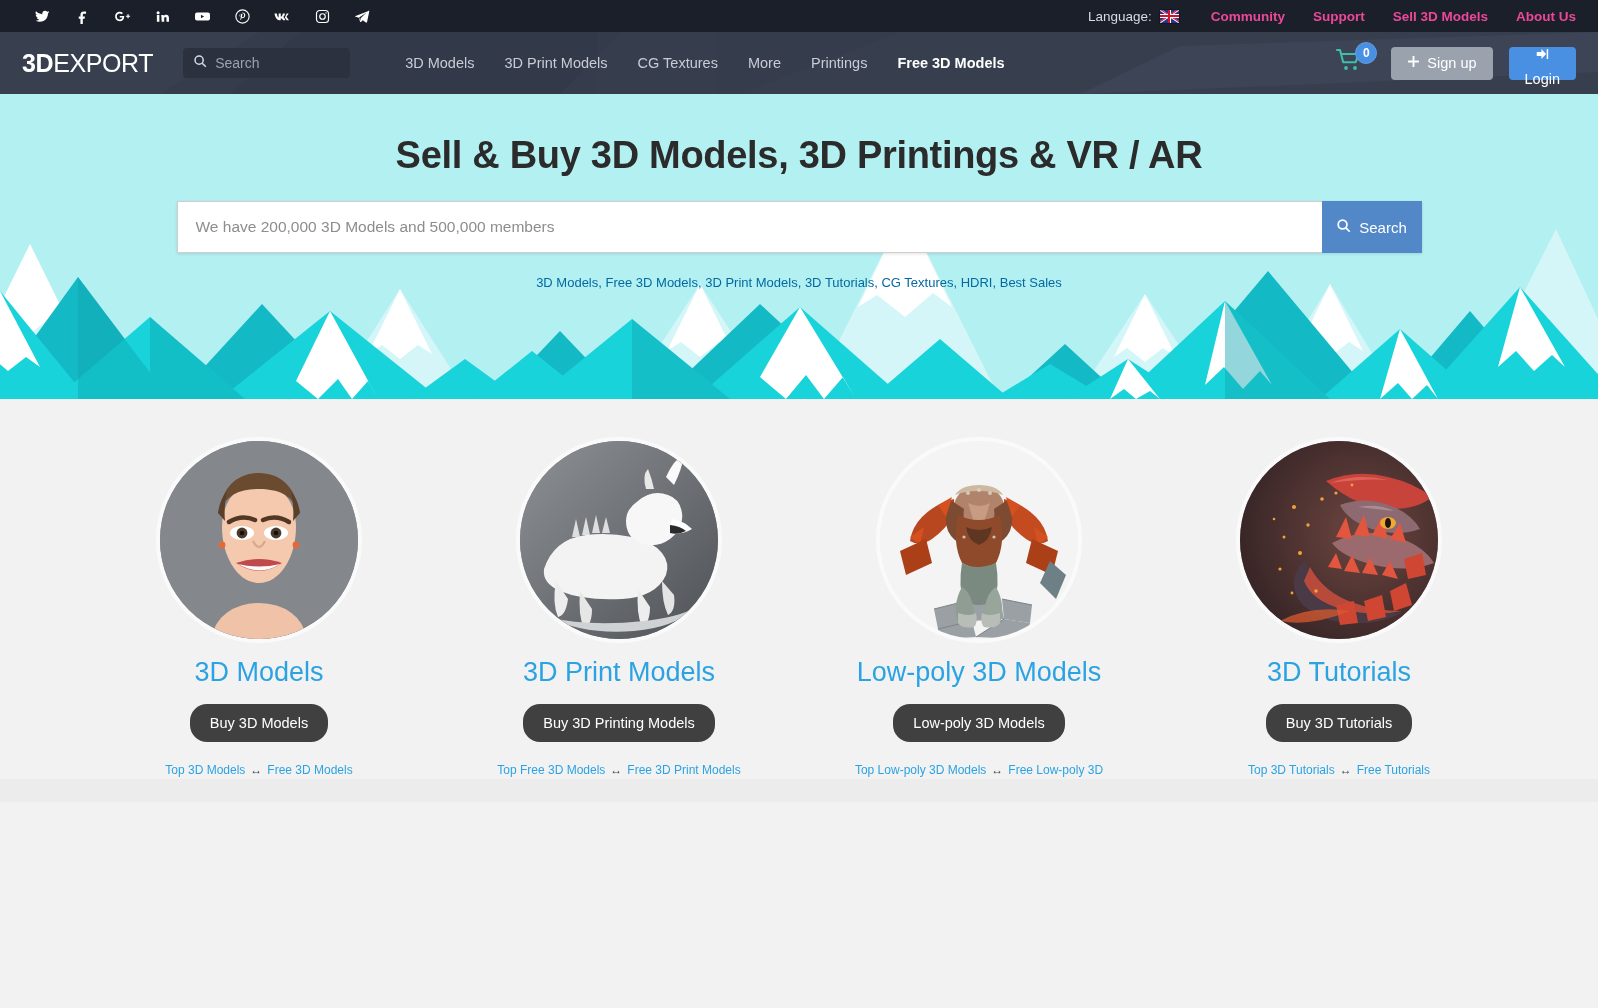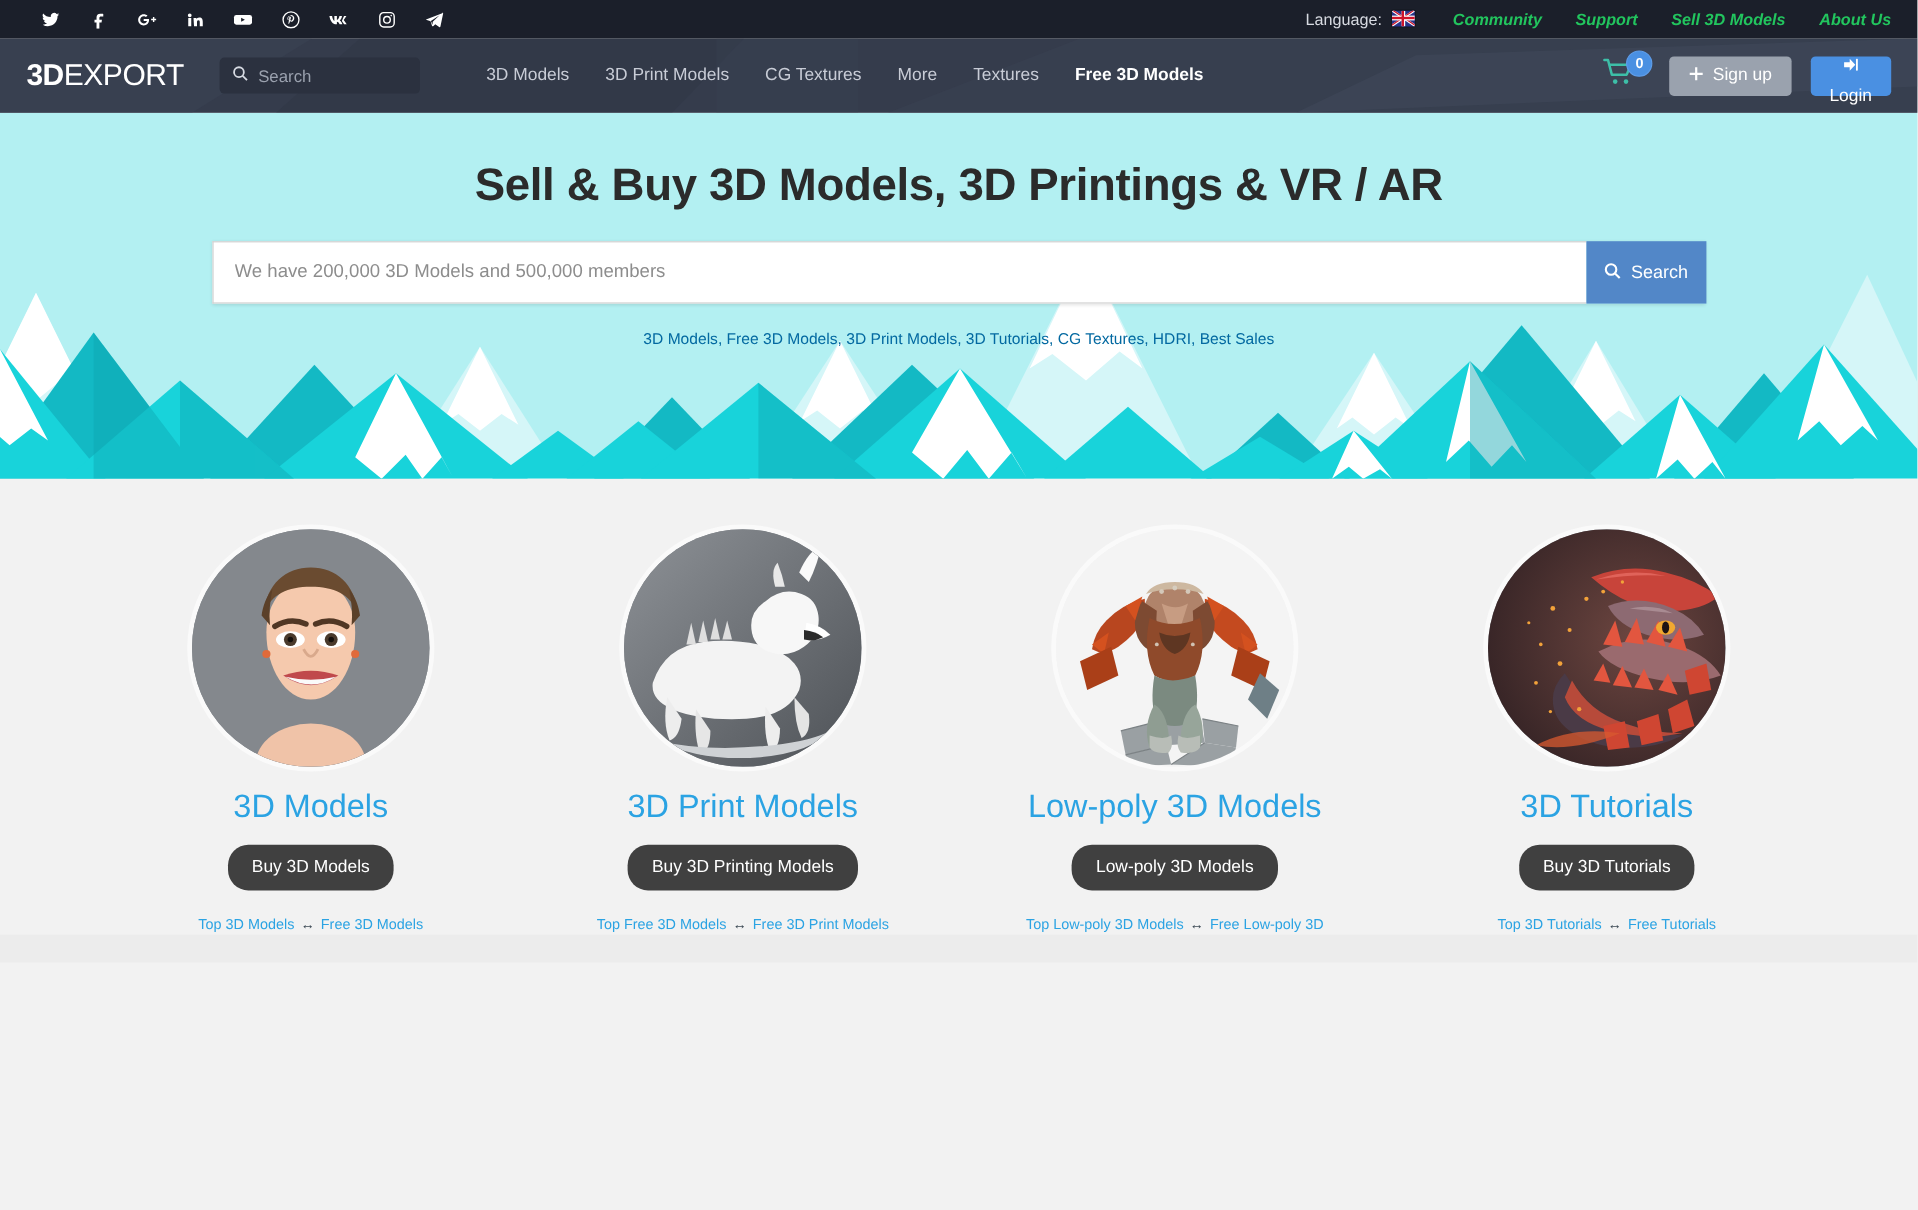--- a/index.html
+++ b/index.html
@@ -19,40 +19,40 @@
     padding:0 22px; position:relative; z-index:30;
   }
   .social{ display:flex; align-items:center; gap:0px; }
   .social a{
     width:40px; height:32px; display:flex; align-items:center; justify-content:center;
     color:#ffffff; text-decoration:none;
   }
   .social svg{ display:block; }
   .topnav{ display:flex; align-items:center; gap:0; }
   .topnav .lang{
-    color:#d7dae1; font-size:13.5px; display:flex; gap:8px;
+    color:#d7dae1; font-size:13.5px; display:flex; align-items:center; gap:8px;
     margin-right:18px; white-space:nowrap;
   }
   .flag{
     width:19px; height:13px; display:inline-block; position:relative; overflow:hidden;
     background:#27348b; border-radius:1px; box-shadow:0 0 0 1px rgba(0,0,0,.25);
   }
   .flag i{ position:absolute; display:block; }
   .flag .d1{ width:25px; height:2.4px; background:#fff; top:5.2px; left:-3px; transform:rotate(34deg); }
   .flag .d2{ width:25px; height:2.4px; background:#fff; top:5.2px; left:-3px; transform:rotate(-34deg); }
   .flag .d3{ width:25px; height:1.3px; background:#cf142b; top:5.9px; left:-3px; transform:rotate(34deg); }
   .flag .d4{ width:25px; height:1.3px; background:#cf142b; top:5.9px; left:-3px; transform:rotate(-34deg); }
   .flag .h{ width:19px; height:3.4px; background:#fff; top:4.8px; left:0; }
   .flag .v{ width:3.4px; height:13px; background:#fff; left:7.8px; top:0; }
   .flag .hr{ width:19px; height:2px; background:#cf142b; top:5.5px; left:0; }
   .flag .vr{ width:2px; height:13px; background:#cf142b; left:8.5px; top:0; }
 
   .topnav a.tl{
-    color:#22c55e; text-decoration:none; font-size:13.5px; font-weight:bold;
-    padding:0 14px; white-space:nowrap;font-style:italic;
+    color:#ec4899; text-decoration:none; font-size:13.5px; font-weight:bold;
+    padding:0 14px; white-space:nowrap;
   }
   .topnav a.tl:last-child{ padding-right:0; }
 
   
   .header{
     height:62px; background:#353c4c; position:relative; overflow:hidden;
     display:flex; align-items:center; padding:0 22px; z-index:20;
   }
   .header .poly{ position:absolute; inset:0; pointer-events:none; }
   .logo{
@@ -264,21 +264,21 @@
         </svg>
     </span>
     <input type="text" placeholder="Search" style="">
   </div>
 
   <nav class="mainnav">
     <a href="#">3D Models</a>
     <a href="#">3D Print Models</a>
     <a href="#">CG Textures</a>
     <a href="#">More</a>
-    <a href="#">Textures</a>
+    <a href="#">Printings</a>
     <a href="#" class="strong">Free 3D Models</a>
   </nav>
 
   <div class="header-right">
     <a href="#" class="cart">
       <span>
         <svg width="30" height="28" viewBox="0 0 30 28" fill="none" stroke="#3dbfa8" stroke-width="2.1" stroke-linecap="round" stroke-linejoin="round">
           <path d="M2 4h3l3.2 12.2h12.4L24 8H7"></path>
           <circle cx="11" cy="22" r="1.9" fill="#3dbfa8" stroke="none"></circle>
           <circle cx="20" cy="22" r="1.9" fill="#3dbfa8" stroke="none"></circle>

